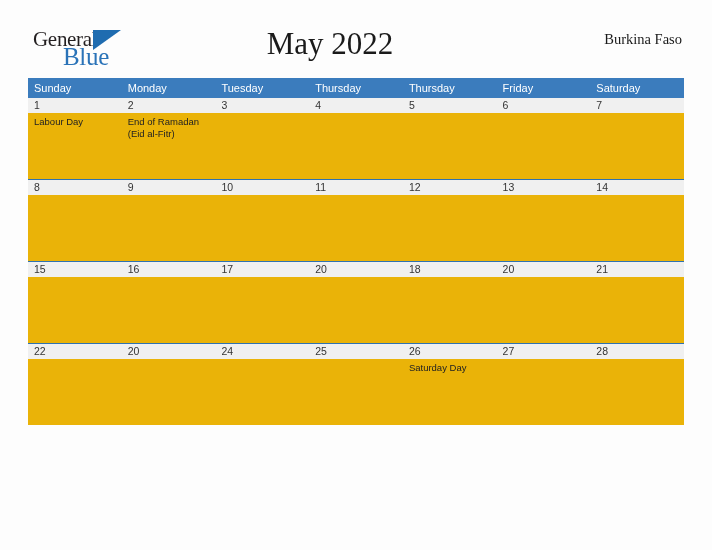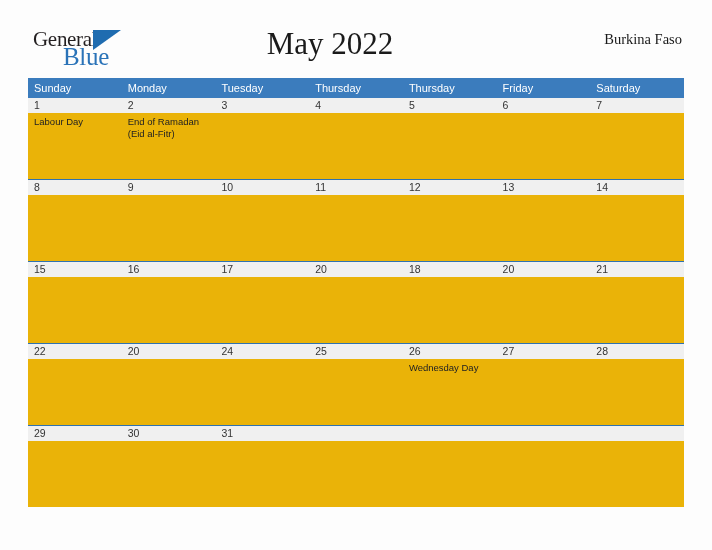--- a/index.html
+++ b/index.html
@@ -251,40 +251,20 @@
           <div class="daynum">26</div>
           <div class="daynum">27</div>
           <div class="daynum">28</div>
         </div>
         <div class="event-row">
           <div class="event-cell"></div>
           <div class="event-cell"></div>
           <div class="event-cell"></div>
           <div class="event-cell"></div>
           <div class="event-cell">
-            <span class="event-line">Wednesday Day</span>
+            <span class="event-line">Saturday Day</span>
           </div>
-          <div class="event-cell"></div>
-          <div class="event-cell"></div>
-        </div>
-      </div>
-      <div class="week">
-        <div class="daynum-row">
-          <div class="daynum">29</div>
-          <div class="daynum">30</div>
-          <div class="daynum">31</div>
-          <div class="daynum"></div>
-          <div class="daynum"></div>
-          <div class="daynum"></div>
-          <div class="daynum"></div>
-        </div>
-        <div class="event-row">
-          <div class="event-cell"></div>
-          <div class="event-cell"></div>
-          <div class="event-cell"></div>
-          <div class="event-cell"></div>
-          <div class="event-cell"></div>
           <div class="event-cell"></div>
           <div class="event-cell"></div>
         </div>
       </div>
     </div>
 </div>
 
 </body></html>

